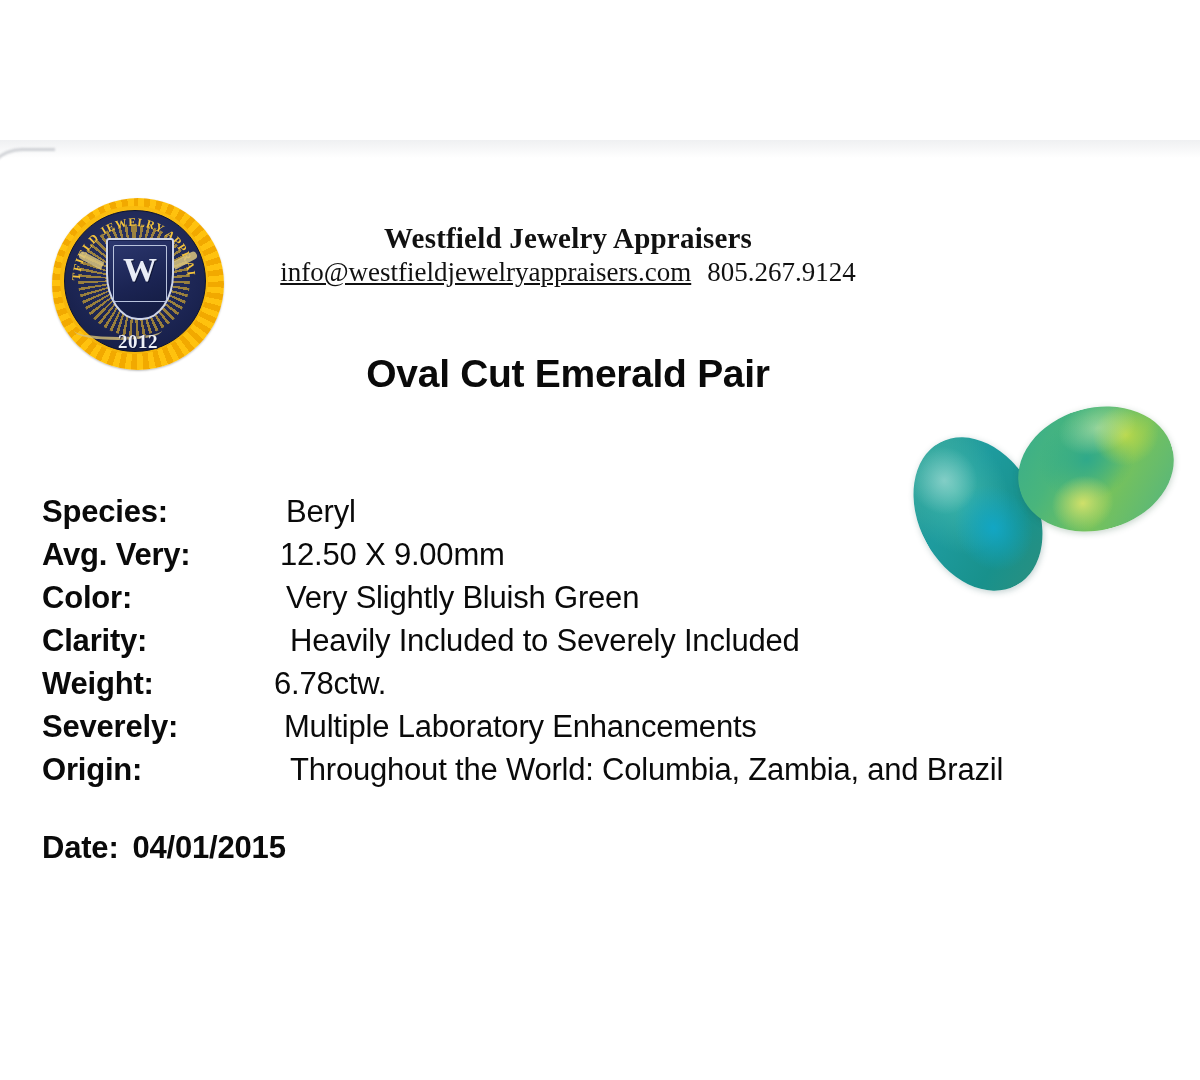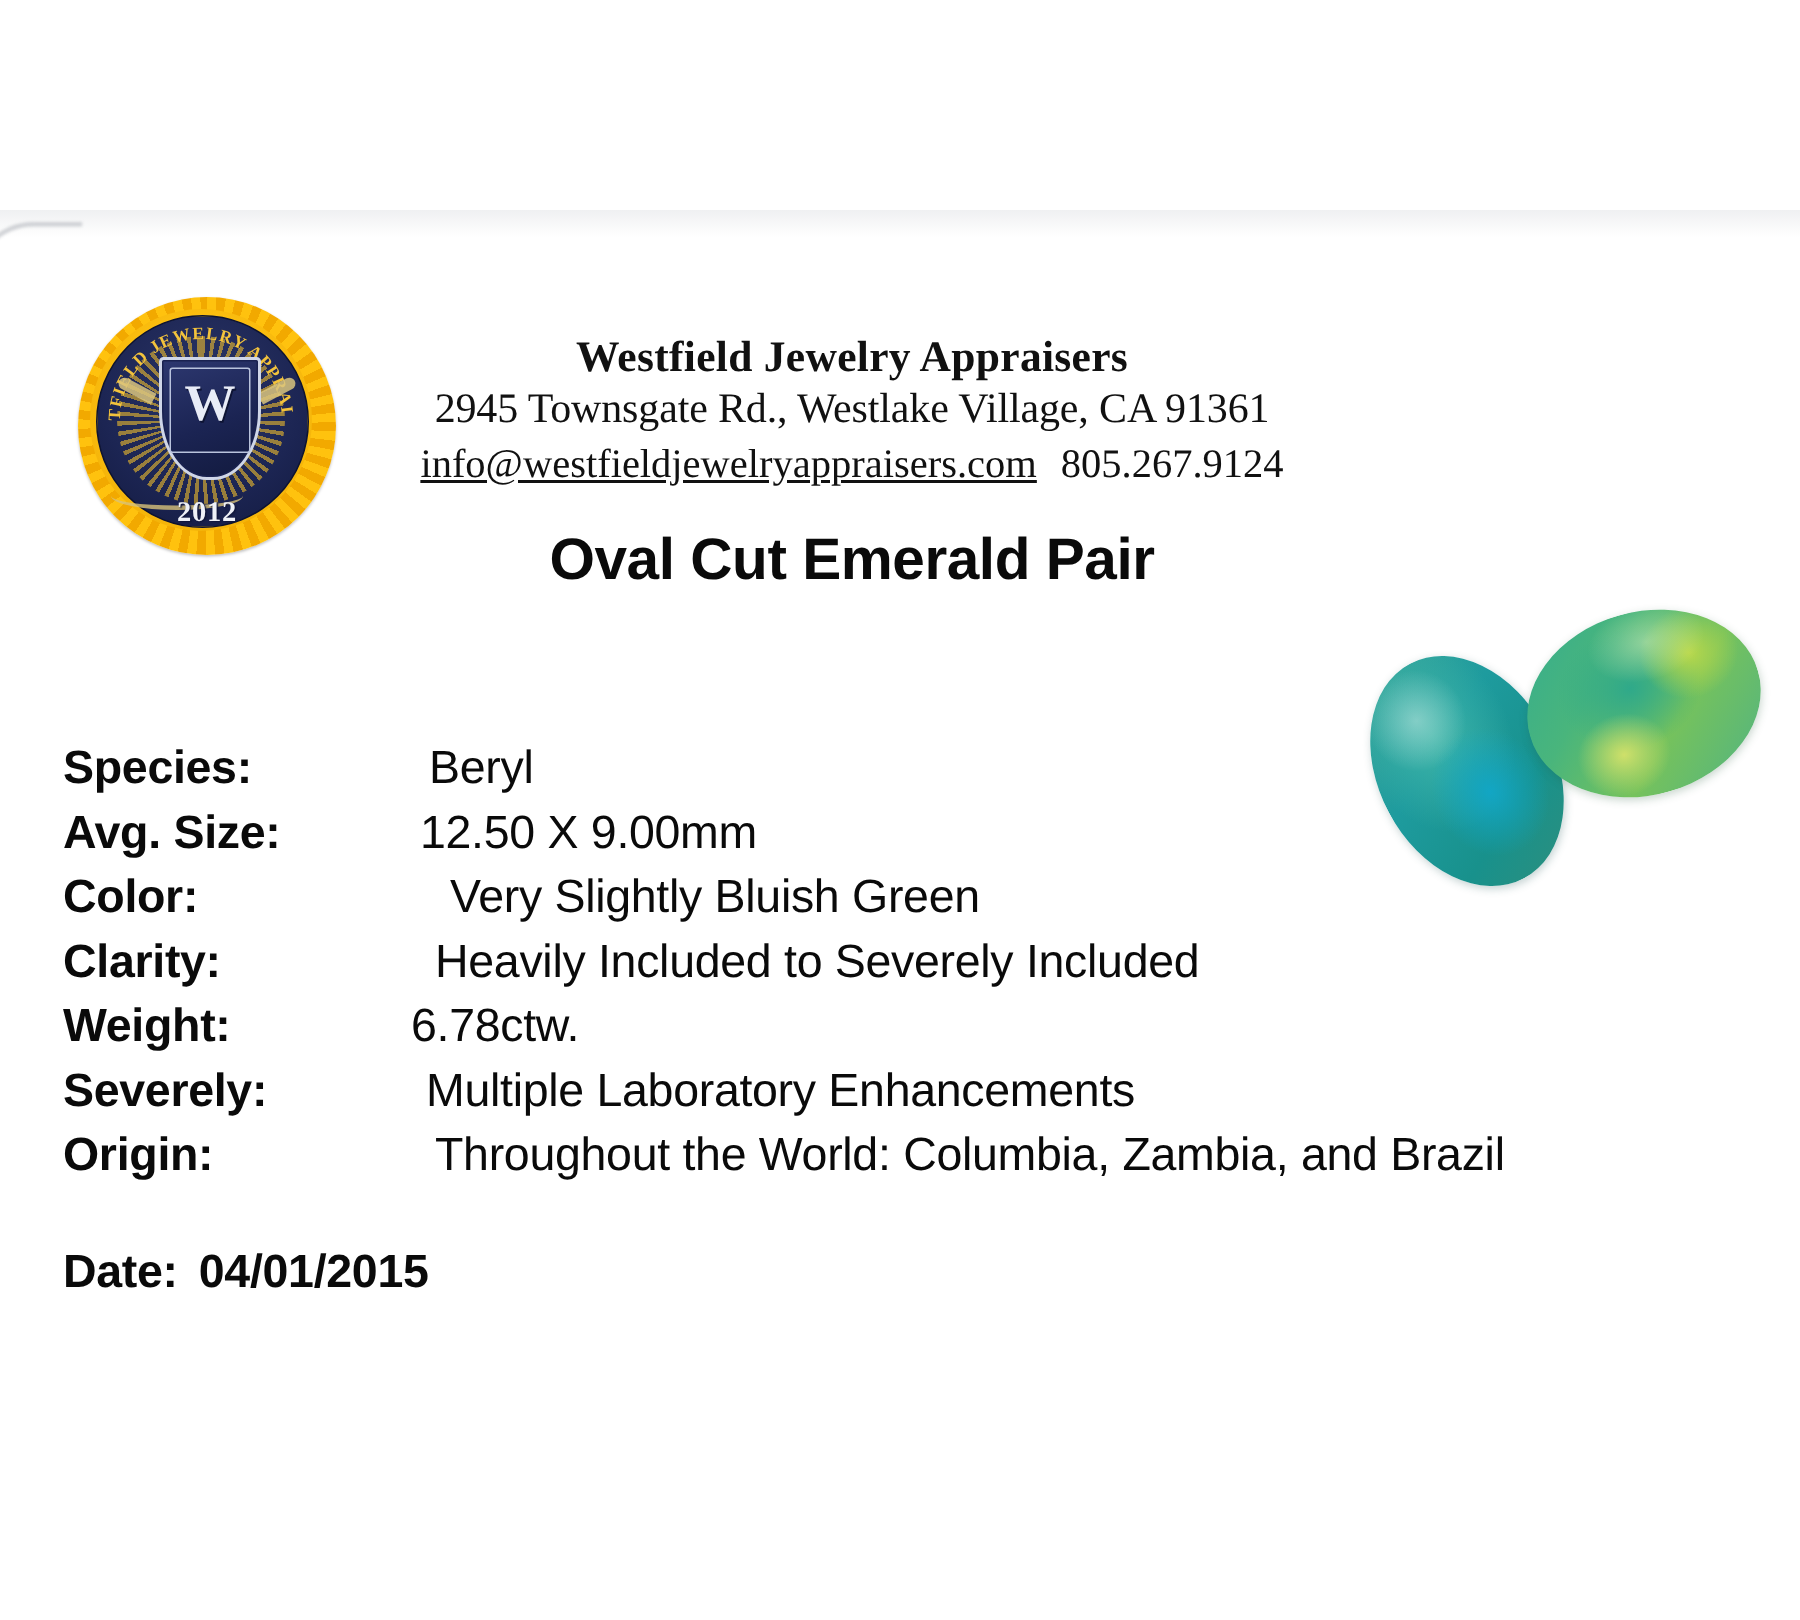--- a/index.html
+++ b/index.html
@@ -363,46 +363,45 @@
         <div class="shield-inner"></div>
         <div class="shield-w">W</div>
       </div>
 
       <div class="seal-scroll"></div>
       <div class="seal-year">2012</div>
     </div>
 
     <div class="company">
       <div class="company-name">Westfield Jewelry Appraisers</div>
-      <div class="company-addr">2945 Townsgate Rd., Westlake Village, CA 91361</div>
       <div class="company-contact">
         <span class="email">info@westfieldjewelryappraisers.com</span><span class="phone">805.267.9124</span>
       </div>
     </div>
 
     <div class="product-title">Oval Cut Emerald Pair</div>
 
     <div class="gem-photo">
       <div class="gem gem-a"></div>
       <div class="gem gem-b"></div>
     </div>
   </div>
 
   <div class="specs">
       <div class="spec-row">
         <div class="spec-label">Species:</div>
         <div class="spec-value" style="left: 244px;">Beryl</div>
       </div>
       <div class="spec-row">
-        <div class="spec-label">Avg. Size:</div>
+        <div class="spec-label">Avg. Very:</div>
         <div class="spec-value" style="left: 238px;">12.50 X 9.00mm</div>
       </div>
       <div class="spec-row">
         <div class="spec-label">Color:</div>
-        <div class="spec-value" style="left: 258px;">Very Slightly Bluish Green</div>
+        <div class="spec-value" style="left: 244px;">Very Slightly Bluish Green</div>
       </div>
       <div class="spec-row">
         <div class="spec-label">Clarity:</div>
         <div class="spec-value" style="left: 248px;">Heavily Included to Severely Included</div>
       </div>
       <div class="spec-row">
         <div class="spec-label">Weight:</div>
         <div class="spec-value" style="left: 232px;">6.78ctw.</div>
       </div>
       <div class="spec-row">

